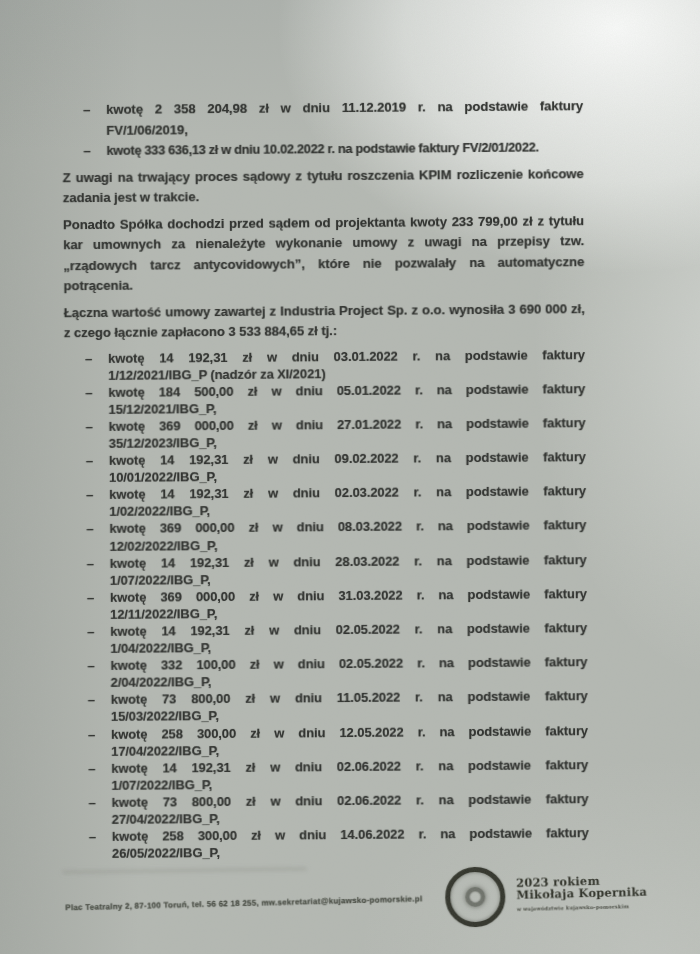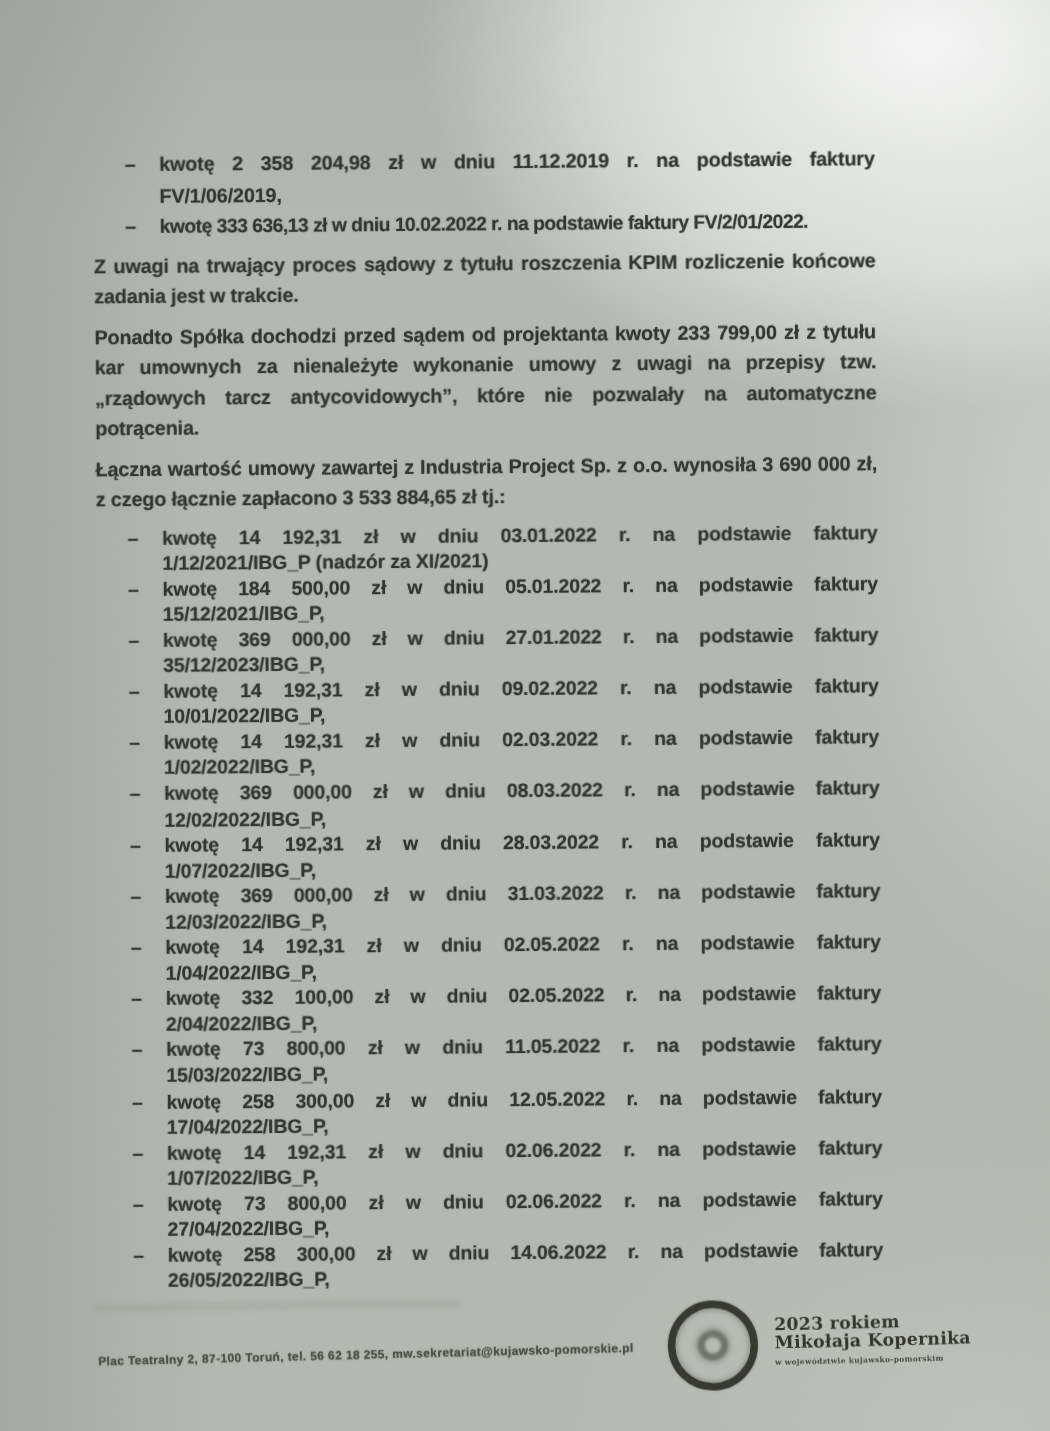--- a/index.html
+++ b/index.html
@@ -172,21 +172,21 @@
     <span class="item-text">
       <span class="l1">kwotę 14 192,31 zł w dniu 28.03.2022 r. na podstawie faktury</span>
       <span class="l2">1/07/2022/IBG_P,</span>
     </span>
   </li>
 
   <li class="pay-item">
     <span class="dash">–</span>
     <span class="item-text">
       <span class="l1">kwotę 369 000,00 zł w dniu 31.03.2022 r. na podstawie faktury</span>
-      <span class="l2">12/03/2022/IBG_P,</span>
+      <span class="l2">12/11/2022/IBG_P,</span>
     </span>
   </li>
 
   <li class="pay-item">
     <span class="dash">–</span>
     <span class="item-text">
       <span class="l1">kwotę 14 192,31 zł w dniu 02.05.2022 r. na podstawie faktury</span>
       <span class="l2">1/04/2022/IBG_P,</span>
     </span>
   </li>

